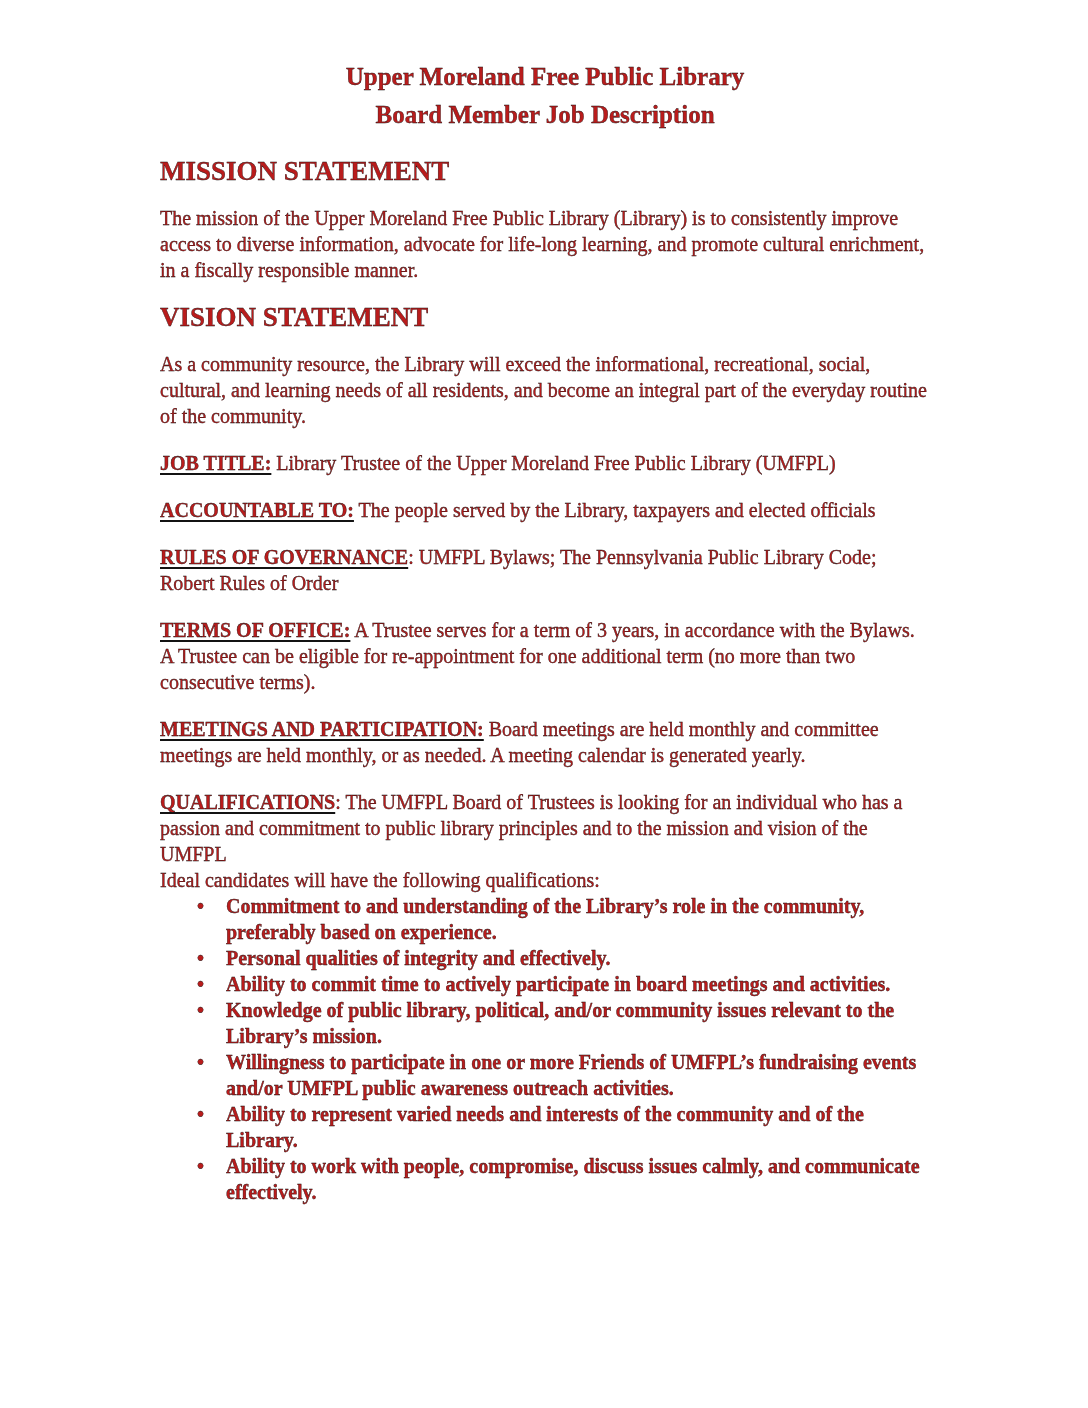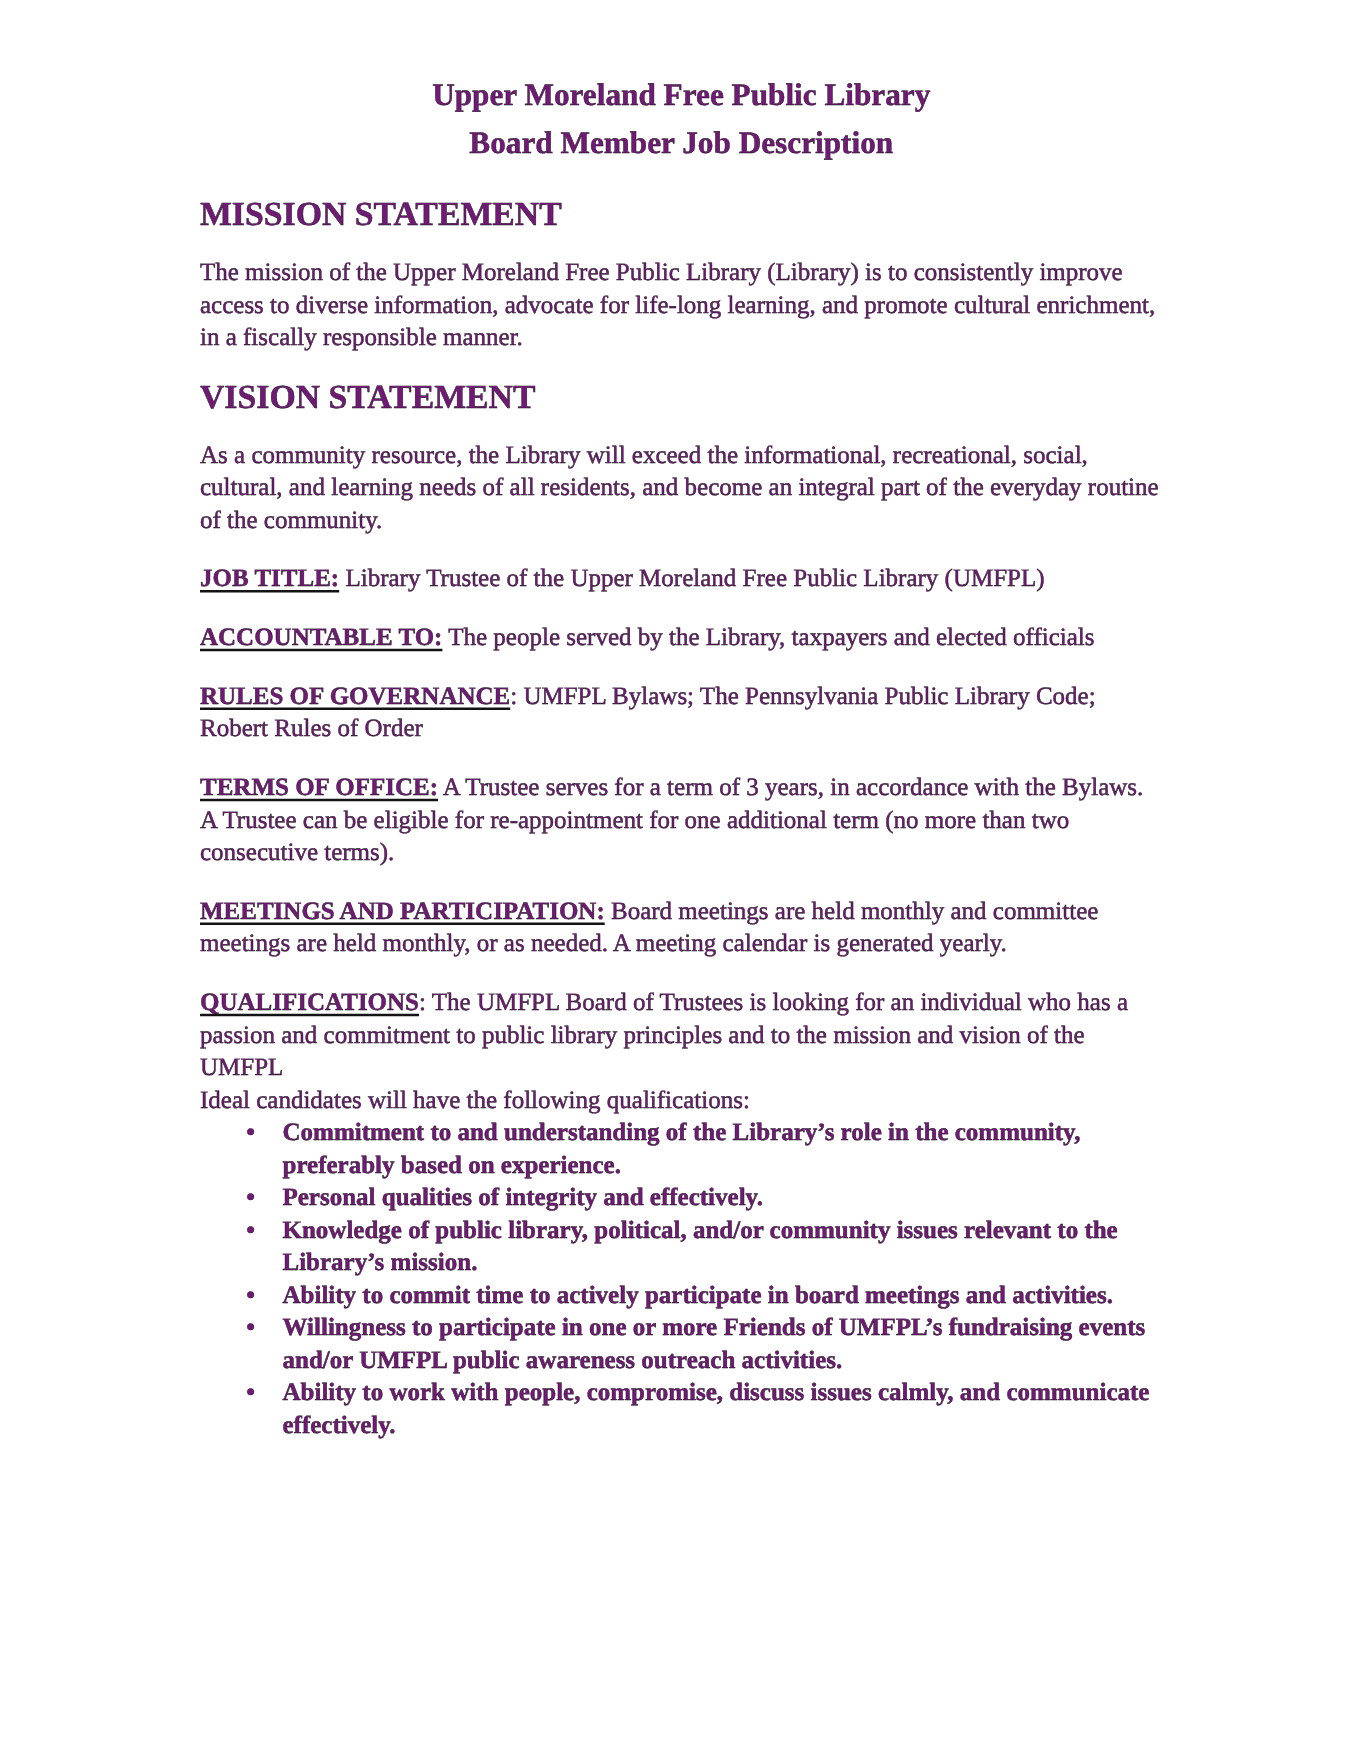--- a/index.html
+++ b/index.html
@@ -10,21 +10,21 @@
   .page {
     position: relative;
     width: 1088px;
     height: 1408px;
     background: #ffffff;
     box-sizing: border-box;
     padding: 58px 158px 40px 160px;
     font-family: "Liberation Serif", "DejaVu Serif", serif;
     font-size: 20px;
     line-height: 26px;
-    color: #701a75;
+    color: #b91c1c;
     -webkit-text-stroke: 0.35px #131313;
   }
   .doc-title {
     text-align: center;
     font-weight: bold;
     font-size: 25px;
     line-height: 38px;
     margin: 0 0 24px 0;
   }
   .section-heading {
@@ -92,19 +92,20 @@
 
   <p class="para"><span class="u label">MEETINGS AND PARTICIPATION:</span><span> Board meetings are held monthly and committee meetings are held monthly, or as needed. A meeting calendar is generated yearly.</span></p>
 
   <p class="para tight"><span class="u label">QUALIFICATIONS</span><span>: The UMFPL Board of Trustees is looking for an individual who has a passion and commitment to public library principles and to the mission and vision of the UMFPL</span></p>
 
   <p class="para tight">Ideal candidates will have the following qualifications:</p>
 
   <ul class="bullets">
     <li>Commitment to and understanding of the Library’s role in the community, preferably based on experience.</li>
     <li>Personal qualities of integrity and effectively.</li>
+    <li>Ability to commit time to actively participate in board meetings and activities.</li>
     <li>Knowledge of public library, political, and/or community issues relevant to the Library’s mission.</li>
-    <li>Ability to commit time to actively participate in board meetings and activities.</li>
     <li>Willingness to participate in one or more Friends of UMFPL’s fundraising events and/or UMFPL public awareness outreach activities.</li>
+    <li>Ability to represent varied needs and interests of the community and of the Library.</li>
     <li>Ability to work with people, compromise, discuss issues calmly, and communicate effectively.</li>
   </ul>
 
 </div>
 
 </body></html>

